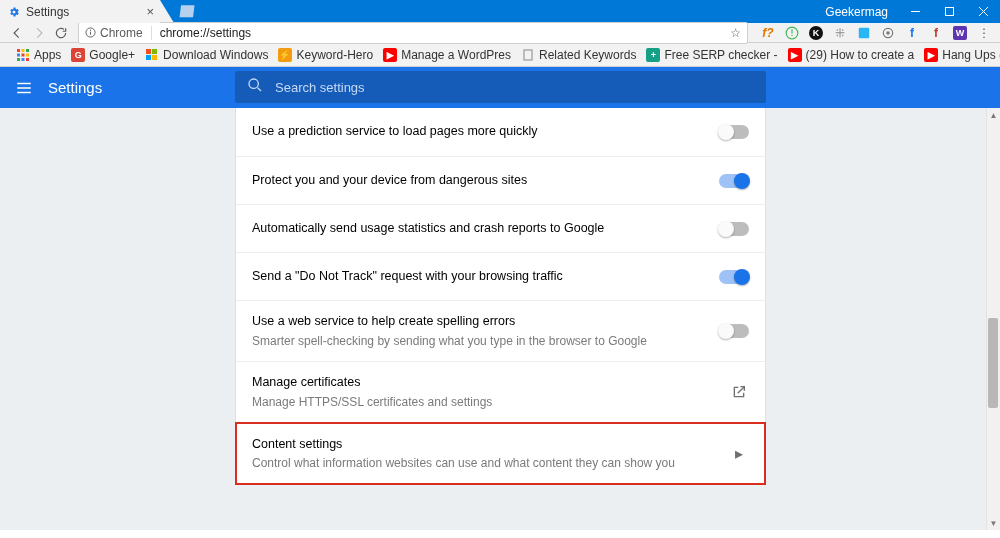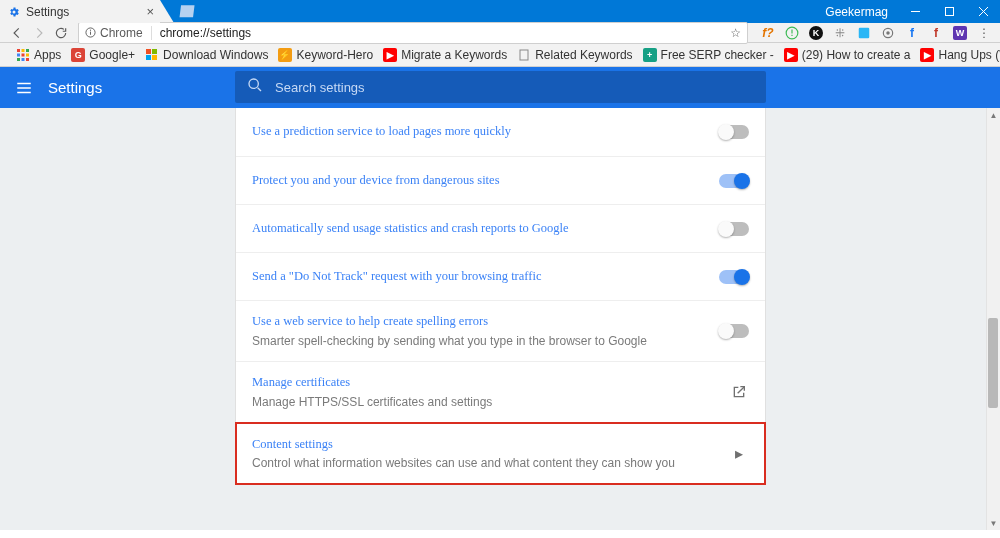--- a/index.html
+++ b/index.html
@@ -45,21 +45,21 @@
   
   .content { position: relative; height: 422px; background: #eceff1; }
   .scrolltrack { position: absolute; right: 0; top: 0; width: 14px; height: 100%; background: #f1f1f1; border-left: 1px solid #e3e3e3; }
   .scrollup, .scrolldown { height: 14px; display: flex; align-items: center; justify-content: center; color: #787878; font-size: 8px; }
   .scrollthumb { position: absolute; right: 2px; width: 10px; background: #b8b8b8; border-radius: 2px; }
 
   .card { position: absolute; left: 235px; top: 0; width: 531px; background: #fff; border: 1px solid #e0e0e0; border-top: none; border-radius: 0 0 2px 2px; }
   .row { display: flex; align-items: center; padding: 12px 16px; min-height: 48px; }
   .row + .row { border-top: 1px solid #eee; }
   .row .txt { flex: 1; }
-  .row .lbl { font-size: 12.5px; color: #3b82f6; line-height: 1.4; font-family: Liberation Serif, serif; }
+  .row .lbl { font-size: 12.5px; color: #000000; line-height: 1.4; }
   .row .sub { font-size: 12px; color: #7a7a7a; line-height: 1.4; margin-top: 2px; }
   .row.highlight { outline: 2px solid #d92d20; outline-offset: -1px; }
 
   
   .tog { width: 30px; height: 14px; border-radius: 8px; position: relative; }
   .tog .knob { width: 16px; height: 16px; border-radius: 50%; background: #fff; position: absolute; top: -1px; box-shadow: 0 1px 2px rgba(0,0,0,.3); }
   .tog.off { background: #bdbdbd; }
   .tog.off .knob { left: -1px; background: #fafafa; }
   .tog.on { background: #9ec1f7; }
   .tog.on .knob { right: -1px; background: #1a73e8; }
@@ -201,21 +201,21 @@
   <div class="bm">
       <span class="ic">
         <div class="sq" style="background:#f39c12">⚡</div>
       </span>
       <span>Keyword-Hero</span>
     </div>
   <div class="bm">
       <span class="ic">
         <div class="sq" style="background:#ff0000">▶</div>
       </span>
-      <span>Migrate a Keywords</span>
+      <span>Manage a WordPres</span>
     </div>
   <div class="bm">
       <span class="ic">
         <svg width="12" height="12" viewBox="0 0 12 12" fill="none" stroke="#888">
           <rect x="2" y="1" width="8" height="10"></rect>
         </svg>
       </span>
       <span>Related Keywords</span>
     </div>
   <div class="bm">

